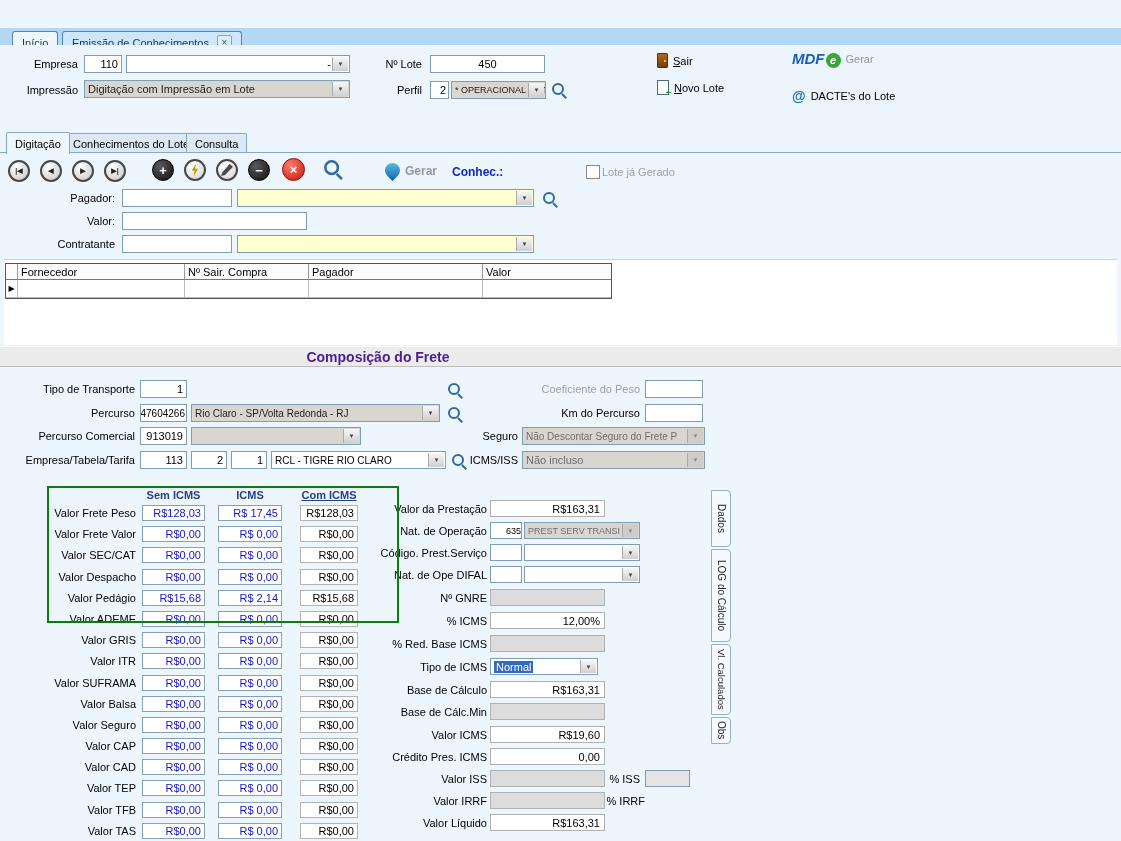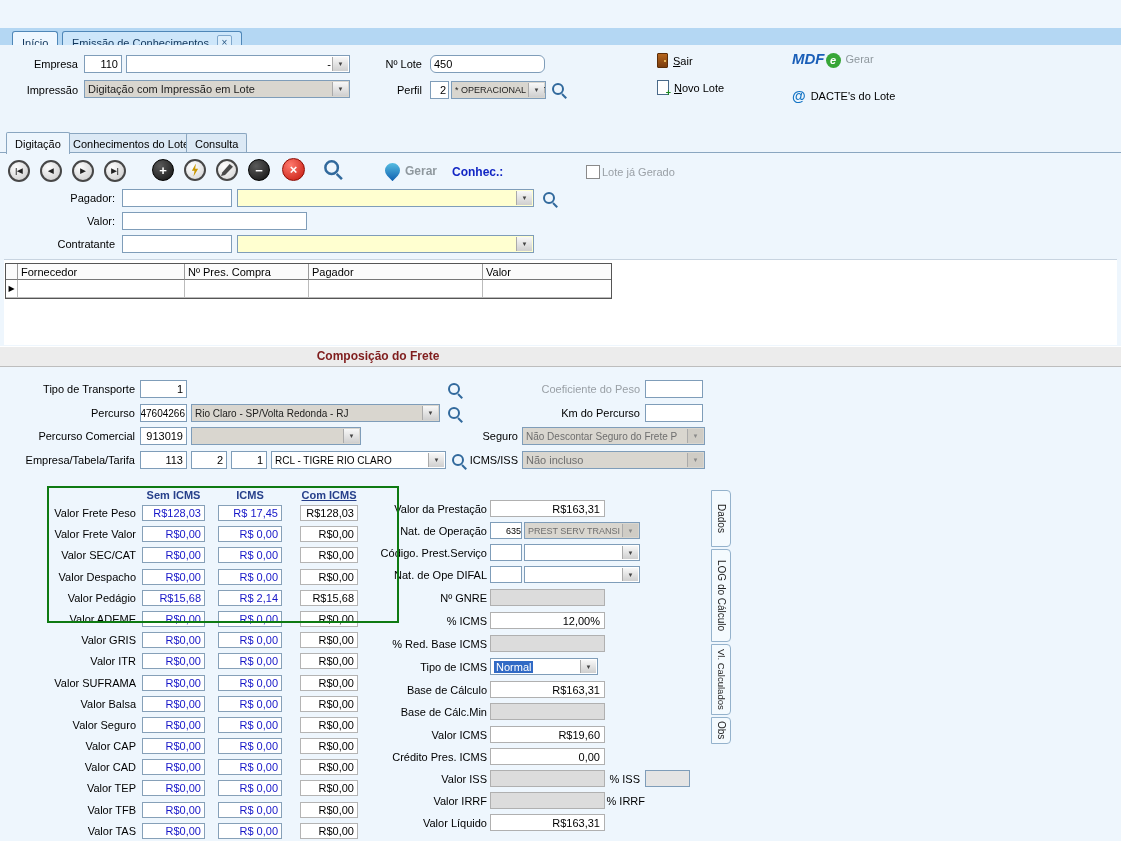--- a/index.html
+++ b/index.html
@@ -20,21 +20,21 @@
   .dtab.inactive{background:#eef7ff;}
   .dtab.active{background:#cde6fa;}
   .tab-close{width:13px;height:13px;margin-left:8px;background:#ddeefb;border:1px solid #7fa7cc;border-radius:2px;
              display:flex;align-items:center;justify-content:center;font-size:10px;line-height:10px;color:#2a5a86;}
   
   .hpanel{left:0;top:45px;width:1121px;height:107px;background:#edf5fc;}
   .lbl{position:absolute;text-align:right;white-space:nowrap;font-size:11px;color:#000;}
   .edit{position:absolute;background:#fff;border:1px solid #7f9db9;height:18px;font-size:11px;
         display:flex;align-items:center;padding:0 3px;white-space:nowrap;overflow:hidden;box-sizing:border-box;}
   .edit.right{justify-content:flex-end;}
-  .edit.center{border-radius:6px;}
+  .edit.center{justify-content:center;}
   .combo{position:absolute;background:#fff;border:1px solid #7f9db9;height:18px;font-size:11px;
          display:flex;align-items:center;padding:0 18px 0 3px;white-space:nowrap;overflow:hidden;box-sizing:border-box;}
   .combo.right{justify-content:flex-end;}
   .drop{position:absolute;right:1px;top:1px;bottom:1px;width:15px;background:linear-gradient(#f8f8f8,#cfcfcf);
         border-left:1px solid #aaa;display:flex;align-items:center;justify-content:center;font-size:6px;color:#444;}
   .combo.dis{background:#d9d6cf;color:#6e6e6e;}
   .combo.dis .drop{background:#cfccc5;color:#8a8a8a;}
   .combo.dis2{background:#d9d6cf;color:#1c1c1c;}
   .yellow{background:#ffffd0;}
   .flat{position:absolute;background:#fff;border:1px solid #b0b0b0;height:17px;font-size:11px;
@@ -78,21 +78,21 @@
   .grid{position:absolute;left:1px;top:3px;border:1px solid #555;background:#fff;}
   .ghead{display:flex;}
   .ghead .gc{background:#fbfbfb;border-right:1px solid #9a9a9a;border-bottom:1px solid #777;height:16px;
              display:flex;align-items:center;padding:0 3px;box-sizing:border-box;font-size:11px;}
   .grow{display:flex;}
   .grow .gc{border-right:1px solid #bbb;border-bottom:1px solid #bbb;height:18px;box-sizing:border-box;
             display:flex;align-items:center;padding:0 3px;}
   .marker{justify-content:center!important;font-size:8px;color:#000;}
   
   .titlebar{left:0;top:346px;width:1121px;height:21px;background:#ececec;border-top:1px solid #fff;border-bottom:1px solid #bdbdbd;}
-  .title{position:absolute;left:0;top:2px;width:756px;text-align:center;font-weight:bold;font-size:12px;color:#7f1d1d;}
+  .title{position:absolute;left:0;top:2px;width:756px;text-align:center;font-weight:bold;font-size:14px;color:#4c1d95;}
   .ll{left:0;width:135px;}
   .dislbl{color:#9aa0a6;}
   
   .vhead{position:absolute;font-weight:bold;color:#27408b;font-size:11px;text-align:center;}
   #vrows{position:absolute;left:8px;top:505px;width:356px;display:flex;flex-direction:column;gap:5.2px;}
   .vrow{position:relative;height:16px;}
   .vlabel{position:absolute;left:0;width:128px;text-align:right;line-height:16px;white-space:nowrap;font-size:11px;}
   .vcell{position:absolute;height:16px;box-sizing:border-box;display:flex;align-items:center;justify-content:flex-end;
          padding:0 3px;font-size:11px;}
   .vedit{background:#fff;border:1px solid #86a0b8;color:#1616c8;}
@@ -235,21 +235,21 @@
     <div class="edit" style="left:122px;top:83px;width:110px;"></div>
     <div class="combo yellow" style="left:237px;top:83px;width:297px;">
       <span class="drop">▼</span>
     </div>
 
     <div class="abs gridwrap" style="top:107px;">
       <div class="grid">
         <div class="ghead">
           <div class="gc marker" style="width:12px;"></div>
           <div class="gc" style="width:167px;">Fornecedor</div>
-          <div class="gc" style="width:124px;">Nº Pres. Compra</div>
+          <div class="gc" style="width:124px;">Nº Sair. Compra</div>
           <div class="gc" style="width:174px;">Pagador</div>
           <div class="gc" style="width:128px;border-right:none;">Valor</div>
         </div>
         <div class="grow">
           <div class="gc marker" style="width:12px;">▶</div>
           <div class="gc" style="width:167px;"></div>
           <div class="gc" style="width:124px;"></div>
           <div class="gc" style="width:174px;"></div>
           <div class="gc" style="width:128px;border-right:none;"></div>
         </div>

